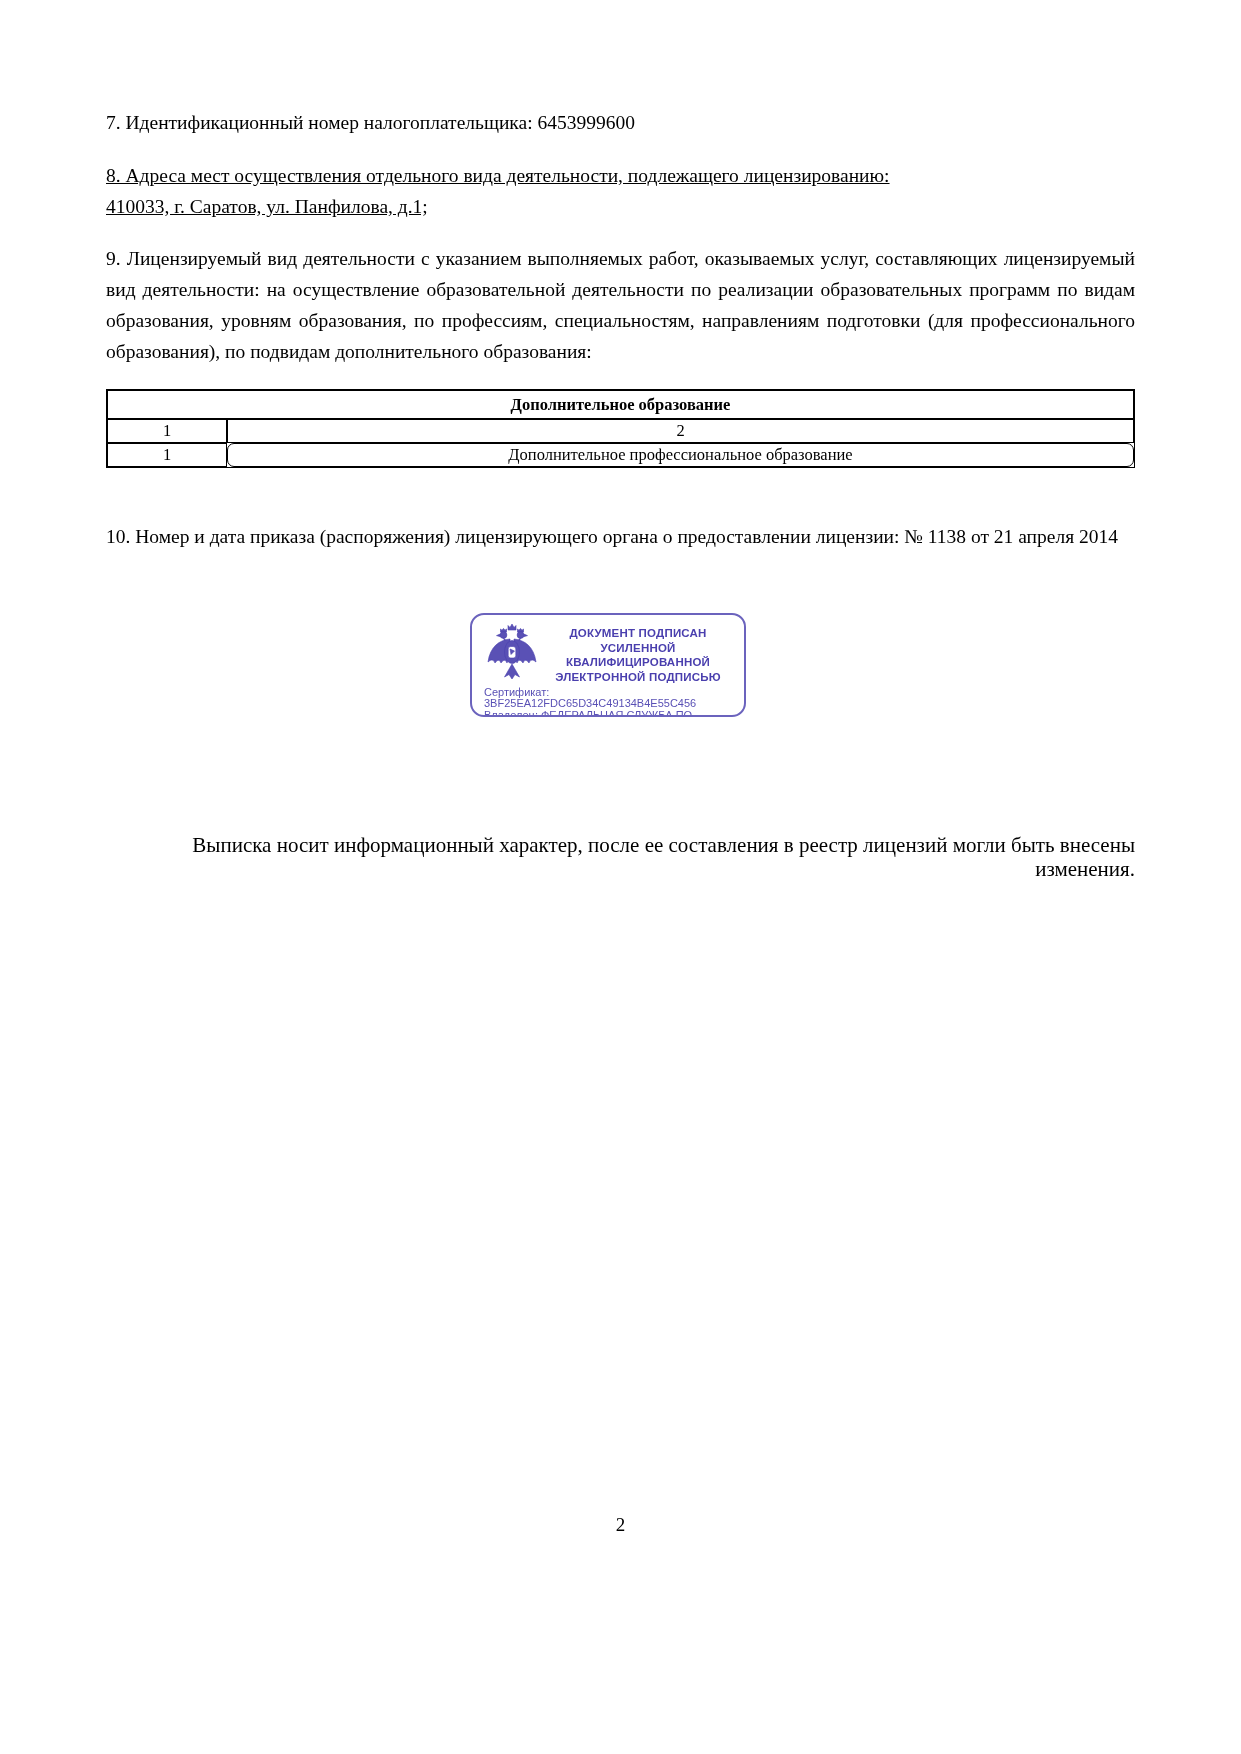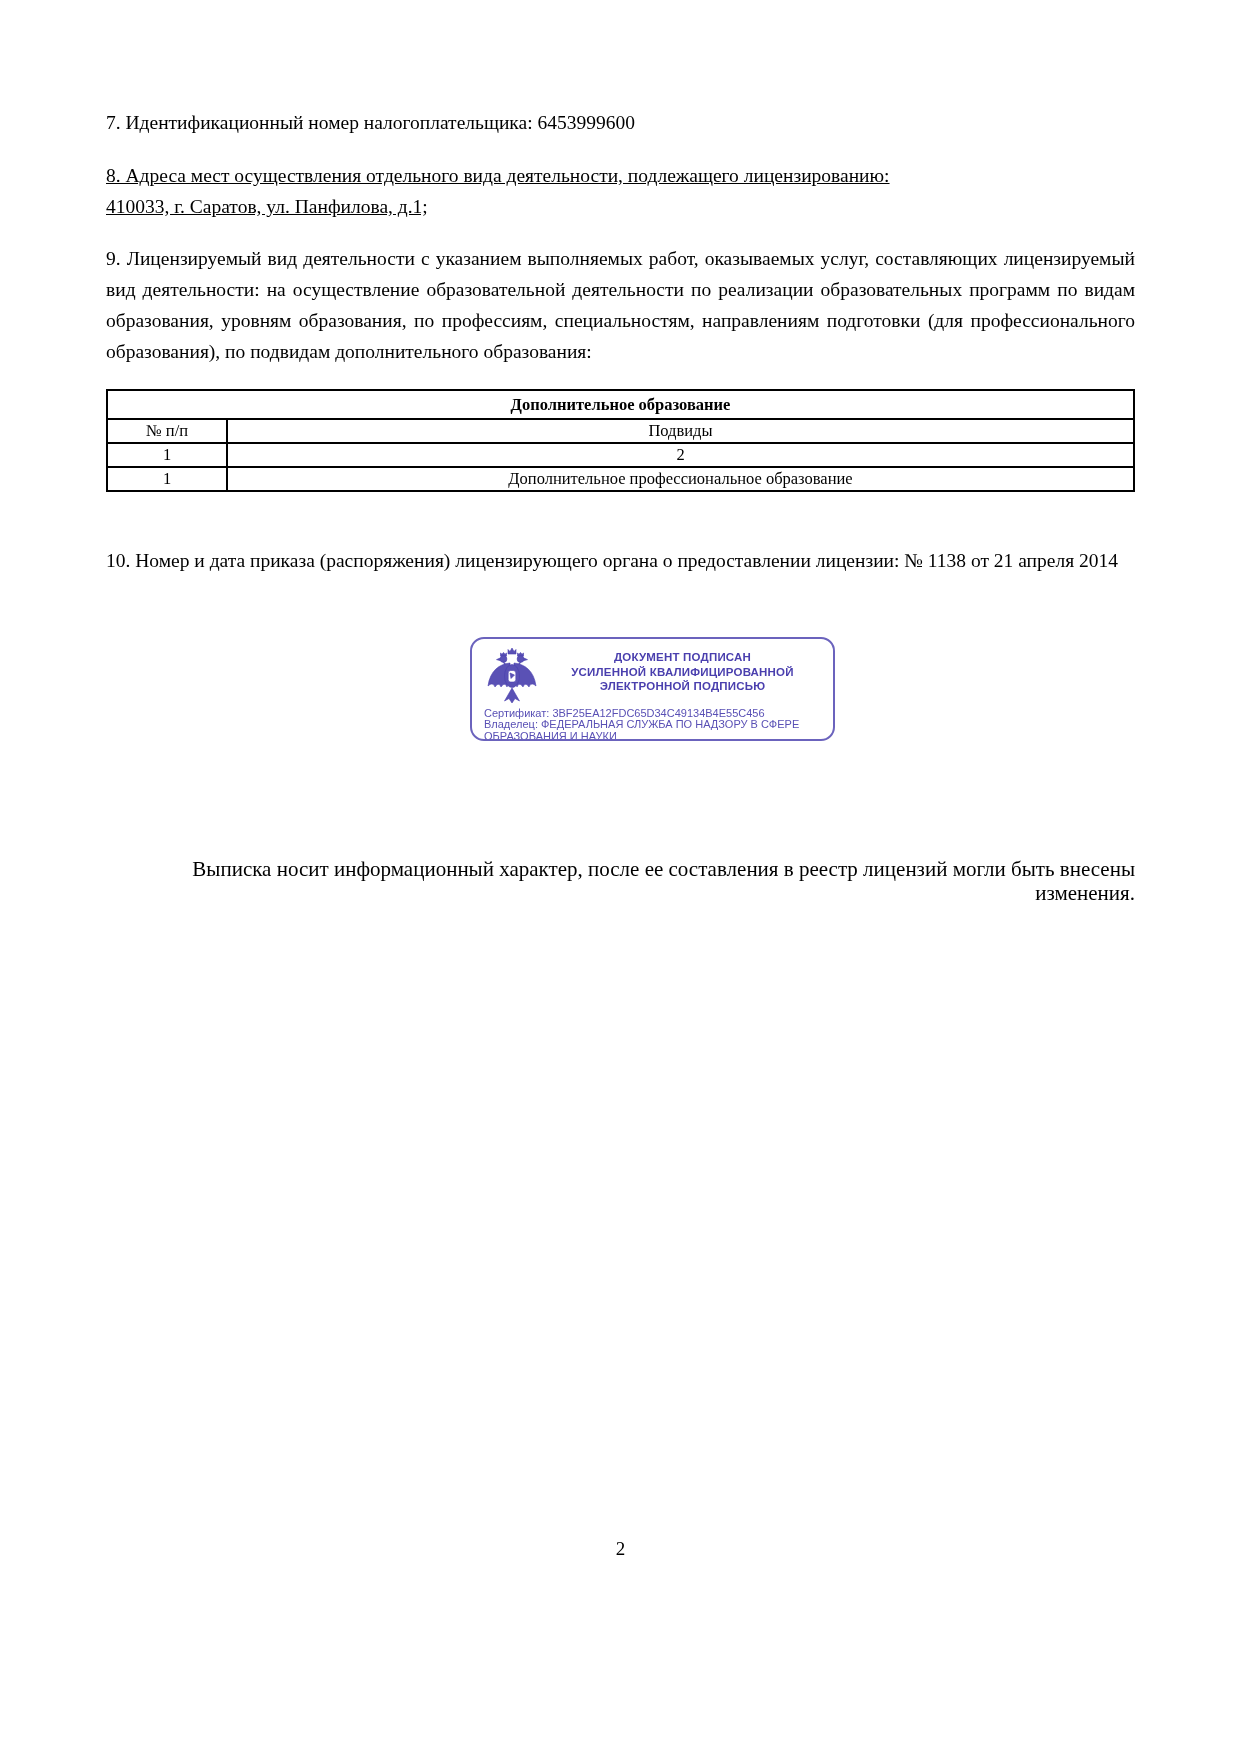--- a/index.html
+++ b/index.html
@@ -44,26 +44,26 @@
     padding: 0 4px;
   }
   td.tbl-title {
     font-size: 19.5px;
     font-weight: bold;
     line-height: 27px;
     padding: 3px 0;
   }
   td.col-num { width: 110px; line-height: 22px; }
   td.col-sub { line-height: 22px; }
-  td.cell-left { text-align: left; padding-left: 5px; }
+  td.cell-left { text-align: left; padding-left: 5px; border-radius: 7px; }
 
   .stamp {
     box-sizing: border-box;
     margin: 61px 0 0 364px;
-    width: 365px;
+    width: 276px;
     height: 104px;
     border: 2px solid #6b63bd;
     border-radius: 14px;
     font-family: "Liberation Sans", sans-serif;
     color: #4a3fae;
     padding: 7px 8px 6px 12px;
     overflow: hidden;
   }
   .stamp-top { display: flex; align-items: flex-start; }
   .stamp-emblem { flex: 0 0 56px; margin-top: -1px; }
@@ -106,24 +106,20 @@
   <p class="para p8"><span>8. Адреса мест осуществления отдельного вида деятельности, подлежащего лицензированию:</span><br><span>410033, г. Саратов, ул. Панфилова, д.1;</span></p>
 
   <p class="para p9">9. Лицензируемый вид деятельности с указанием выполняемых работ, оказываемых услуг, составляющих лицензируемый вид деятельности: на осуществление образовательной деятельности по реализации образовательных программ по видам образования, уровням образования, по профессиям, специальностям, направлениям подготовки (для профессионального образования), по подвидам дополнительного образования:</p>
 
   <table class="license-table">
     <tbody>
       <tr>
         <td class="tbl-title" colspan="2">Дополнительное образование</td>
       </tr>
       <tr>
-        <td class="col-num">№ п/п</td>
-        <td class="col-sub">Подвиды</td>
-      </tr>
-      <tr>
         <td class="col-num">1</td>
         <td class="col-sub">2</td>
       </tr>
       <tr>
         <td class="col-num">1</td>
         <td class="col-sub cell-left">Дополнительное профессиональное образование</td>
       </tr>
     </tbody>
   </table>
 

